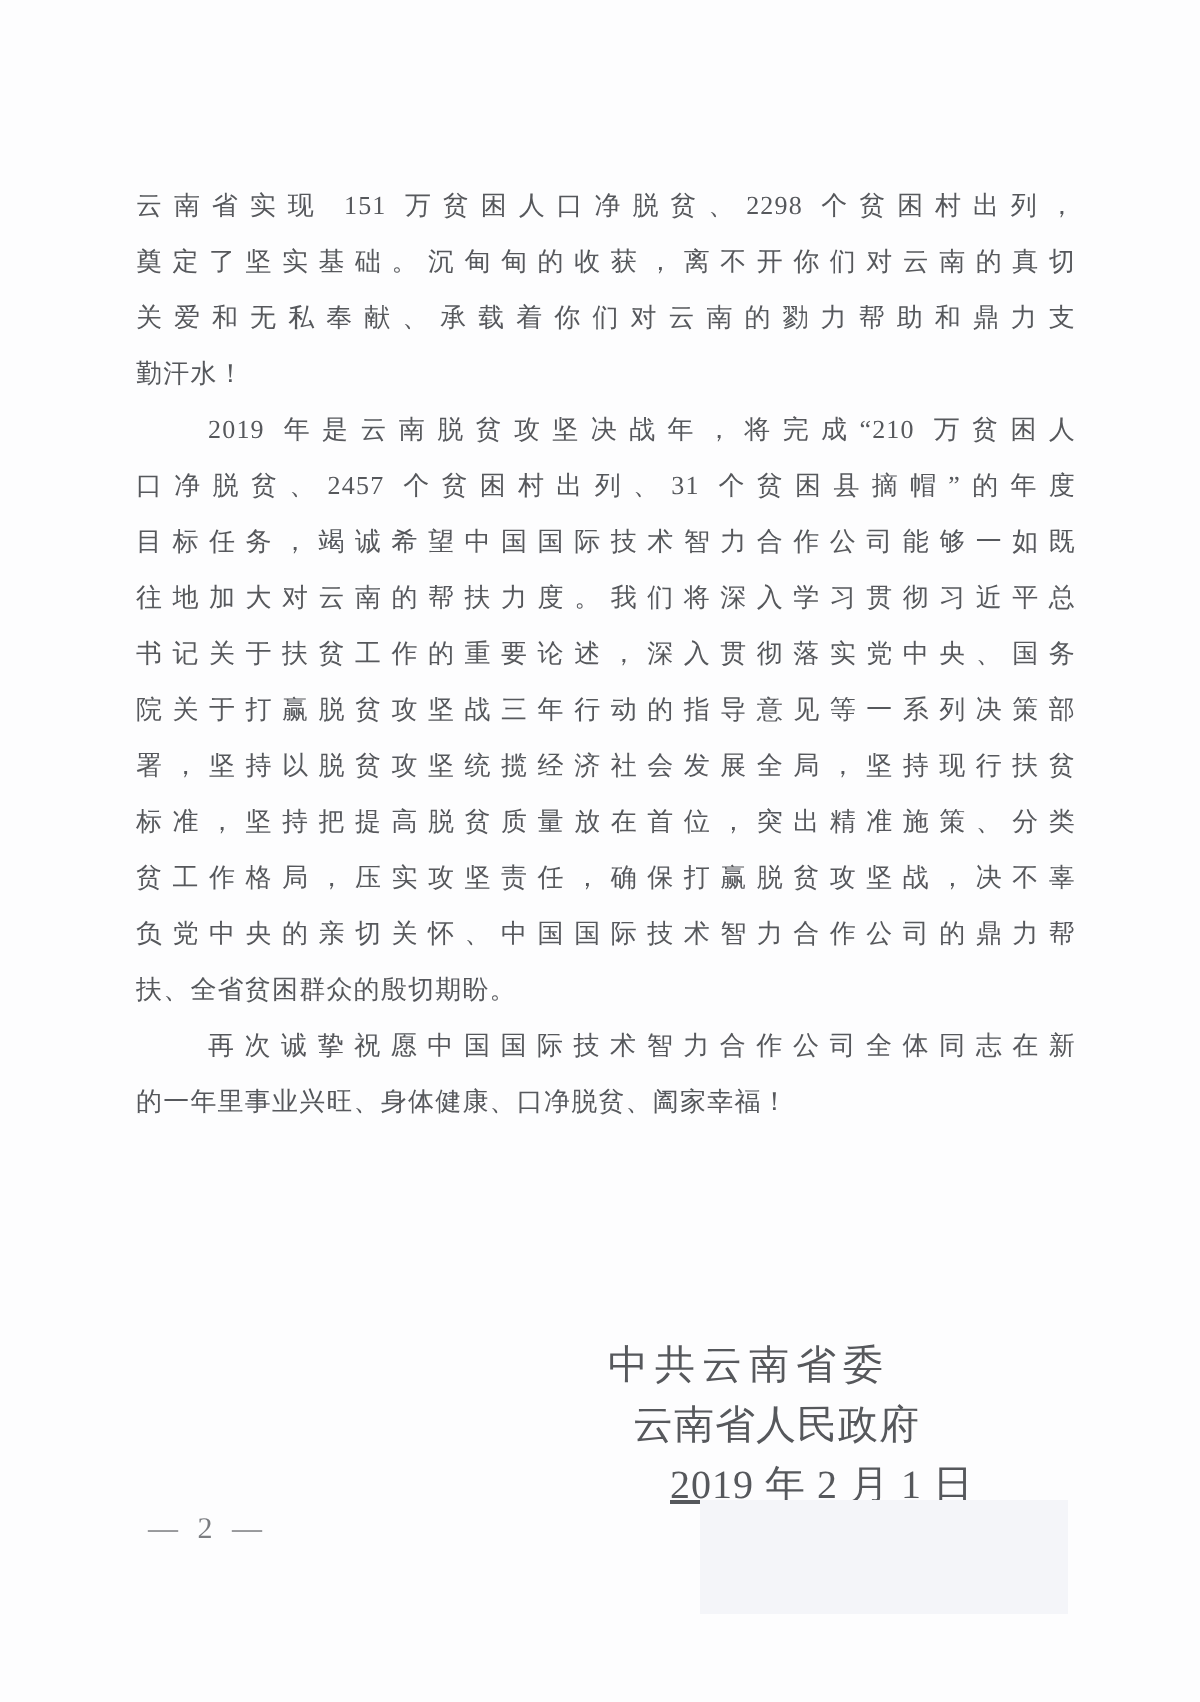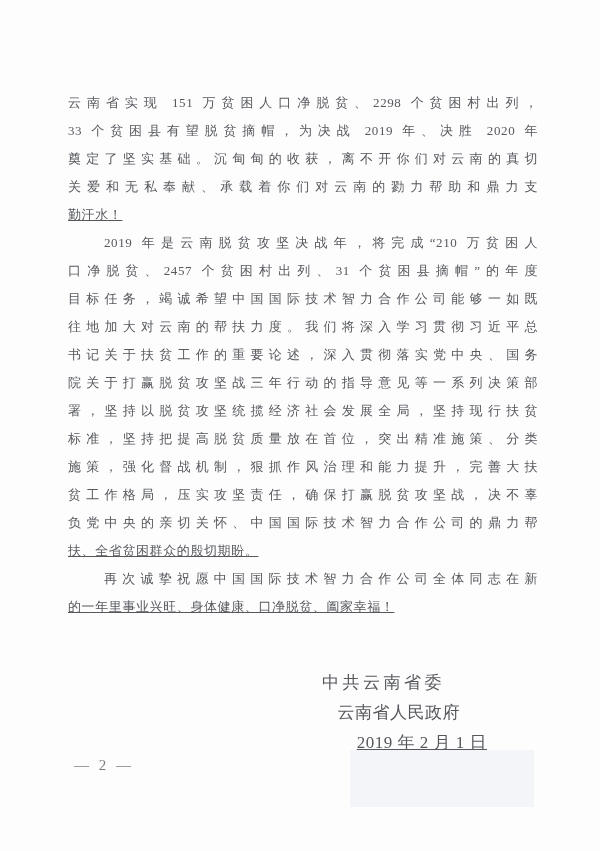--- a/index.html
+++ b/index.html
@@ -28,28 +28,27 @@
     line-height: 28px;
     letter-spacing: 0.6px;
     text-align: justify;
     text-align-last: justify;
     white-space: nowrap;
     overflow: visible;
   }
   .line-last {
     text-align: left;
     text-align-last: left;
-    text-decoration: underline;
   }
   .line-indent {
     padding-left: 36px;
   }
   .sig-line {
     position: absolute;
-    font-size: 17px;
+    font-size: 20px;
     line-height: 22px;
     white-space: nowrap;
   }
   .sig-org1 {
     top: 672px;
     right: 155px;
     letter-spacing: 3.5px;
   }
   .sig-org2 {
     top: 702px;
@@ -82,33 +81,31 @@
   }
 </style>
 </head>
 <body>
 
 <div class="page">
 
   <div class="letter-body">
 
   <div class="line">云南省实现 151 万贫困人口净脱贫、2298 个贫困村出列，</div>
-      <div class="line">33 个贫困县有望脱贫摘帽，为决战 2019 年、决胜 2020 年</div>
       <div class="line">奠定了坚实基础。沉甸甸的收获，离不开你们对云南的真切</div>
       <div class="line">关爱和无私奉献、承载着你们对云南的勠力帮助和鼎力支</div>
       <div class="line line-last">勤汗水！</div>
       <div class="line line-indent">2019 年是云南脱贫攻坚决战年，将完成“210 万贫困人</div>
       <div class="line">口净脱贫、2457 个贫困村出列、31 个贫困县摘帽”的年度</div>
       <div class="line">目标任务，竭诚希望中国国际技术智力合作公司能够一如既</div>
       <div class="line">往地加大对云南的帮扶力度。我们将深入学习贯彻习近平总</div>
       <div class="line">书记关于扶贫工作的重要论述，深入贯彻落实党中央、国务</div>
       <div class="line">院关于打赢脱贫攻坚战三年行动的指导意见等一系列决策部</div>
       <div class="line">署，坚持以脱贫攻坚统揽经济社会发展全局，坚持现行扶贫</div>
       <div class="line">标准，坚持把提高脱贫质量放在首位，突出精准施策、分类</div>
-      <div class="line">施策，强化督战机制，狠抓作风治理和能力提升，完善大扶</div>
       <div class="line">贫工作格局，压实攻坚责任，确保打赢脱贫攻坚战，决不辜</div>
       <div class="line">负党中央的亲切关怀、中国国际技术智力合作公司的鼎力帮</div>
       <div class="line line-last">扶、全省贫困群众的殷切期盼。</div>
       <div class="line line-indent">再次诚挚祝愿中国国际技术智力合作公司全体同志在新</div>
       <div class="line line-last">的一年里事业兴旺、身体健康、口净脱贫、阖家幸福！</div>
     </div>
 
   <div class="sig-line sig-org1">中共云南省委</div>
 
   <div class="sig-line sig-org2">云南省人民政府</div>

